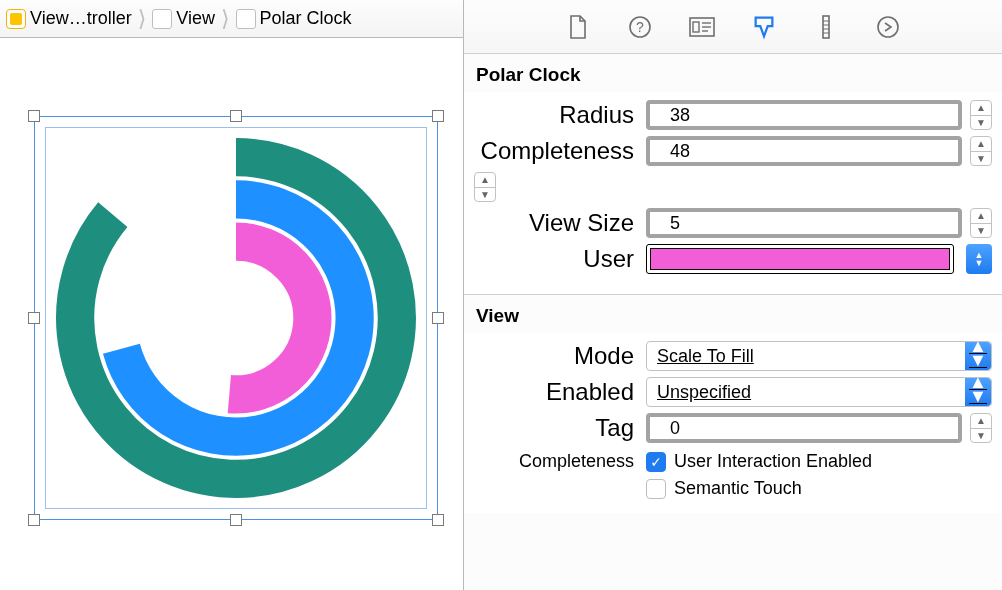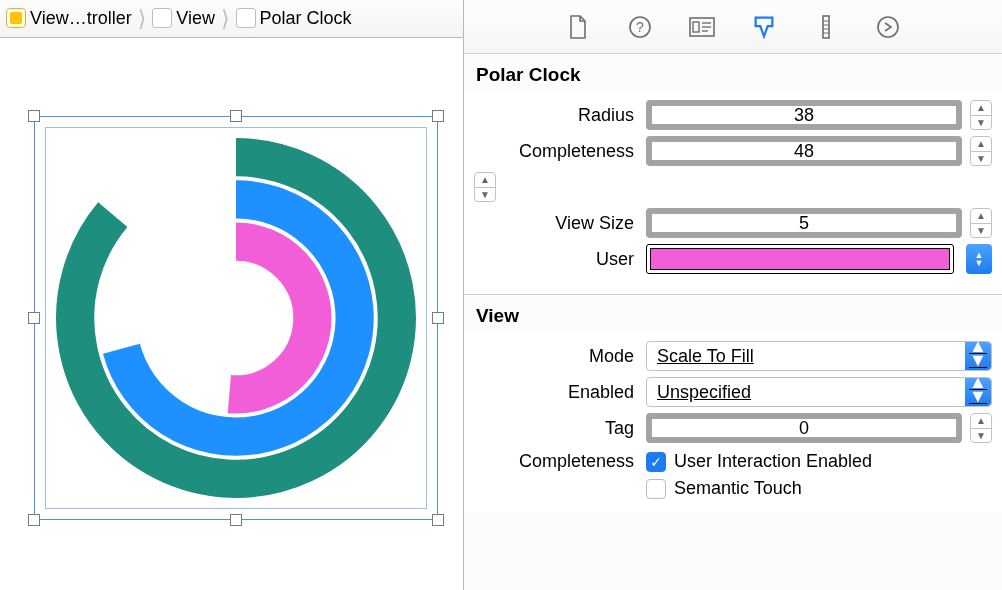--- a/index.html
+++ b/index.html
@@ -27,21 +27,21 @@
     height: 38px;
     background: linear-gradient(#fdfdfd,#f4f4f4);
     border-bottom: 1px solid #b8b8b8;
     display: flex;
     align-items: center;
     padding: 0 4px;
     gap: 2px;
     font-size: 18px;
     white-space: nowrap;
   }
-  .bc-item { display: flex; align-items: flex-start; gap: 4px; padding: 0 2px; cursor: default; }
+  .bc-item { display: flex; align-items: center; gap: 4px; padding: 0 2px; cursor: default; }
   .bc-chip {
     width: 20px; height: 20px;
     border: 1px solid #f2b200;
     border-radius: 4px;
     background: #fff;
     display: inline-flex; align-items:center; justify-content:center;
   }
   .bc-chip-inner {
     width: 12px; height: 12px; background: #ffc400; border-radius:2px;
   }
@@ -112,32 +112,32 @@
     background: #fff;
   }
   .row {
     display: flex; align-items: center;
     gap: 8px;
     margin: 6px 0;
   }
   .row label {
     width: 164px;
     text-align: right;
-    font-size: 18px;
+    font-size: 24px;
     padding-right: 4px;
   }
   .field {
     flex: 1;
     height: 30px;
-    border: 6px solid #a3a3a3;
+    border: 4px solid #a3a3a3;
     border-radius: 4px;
     background: #fff;
     padding: 0 20px;
     font-size: 18px;
-    text-align: center;
+    text-align: left;
   }
   .stepper {
     width: 22px; height: 30px;
     display:flex; flex-direction:column;
     border:1px solid #c2c2c2; border-radius:4px;
     overflow:hidden;
   }
   .stepper div{flex:1;display:flex;align-items:center;justify-content:center;font-size:10px;color:#666;cursor:pointer;}
   .stepper div:first-child{border-bottom:1px solid #c2c2c2;}
   .color-well {

